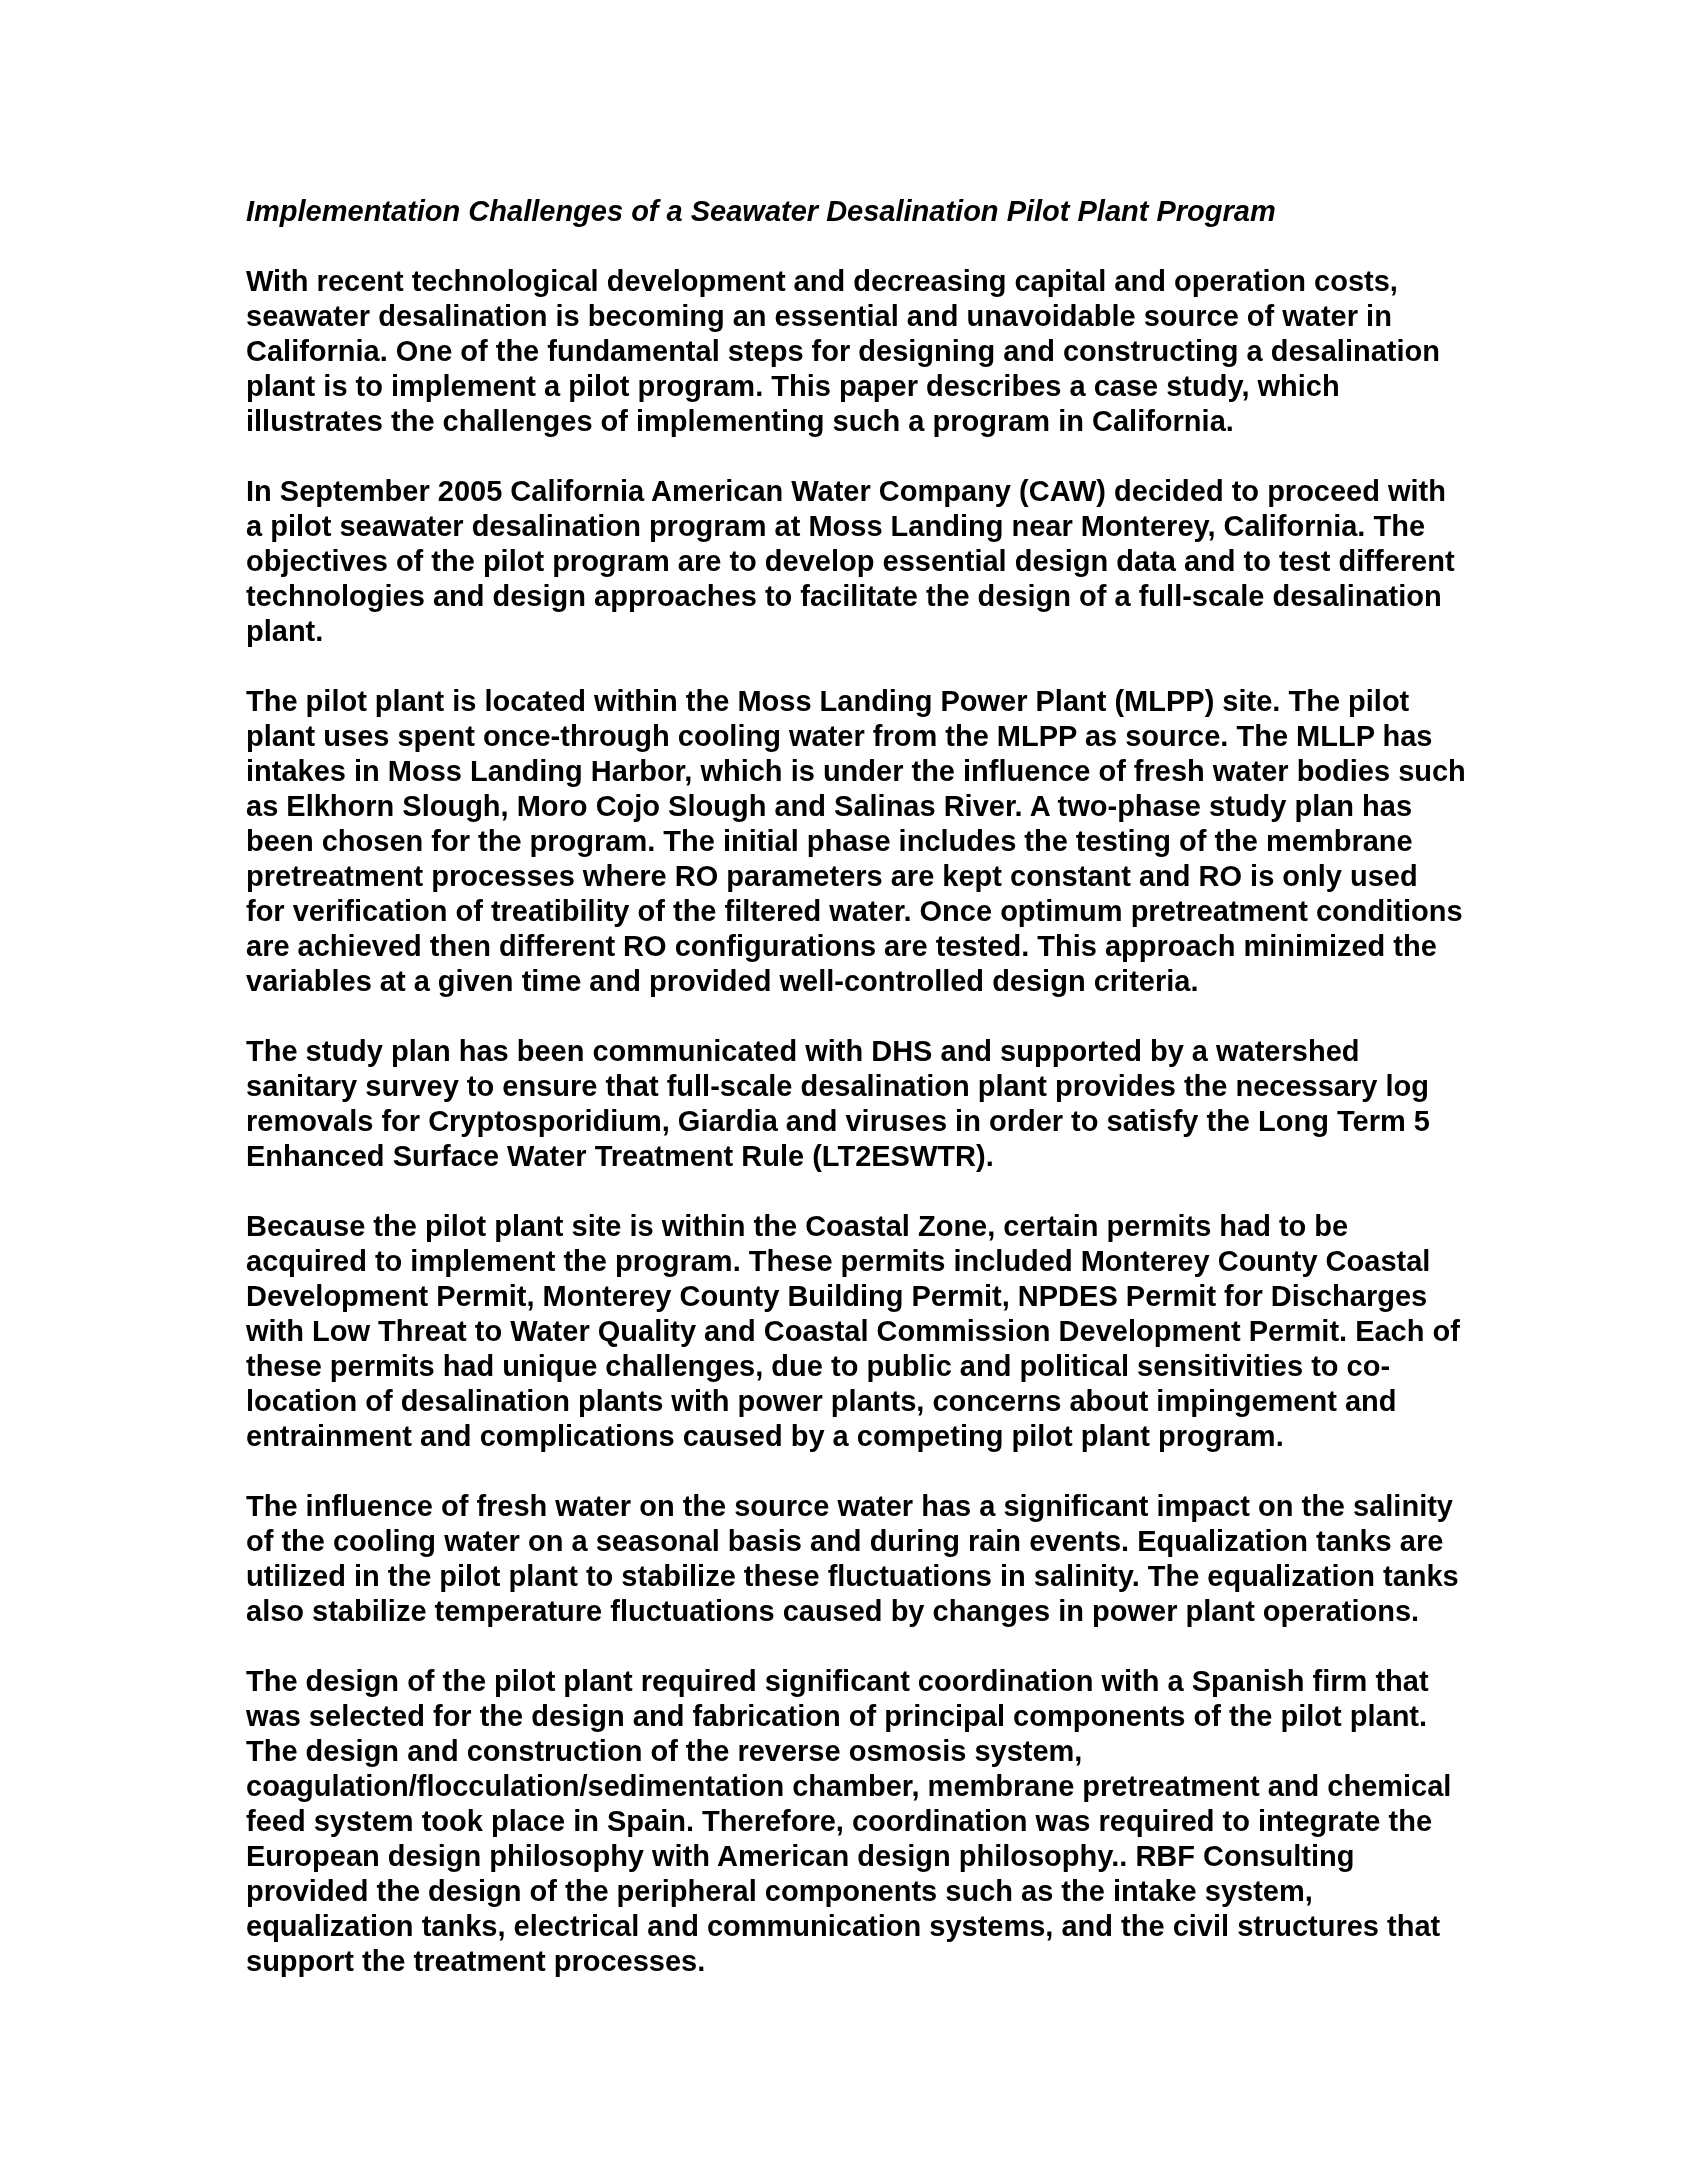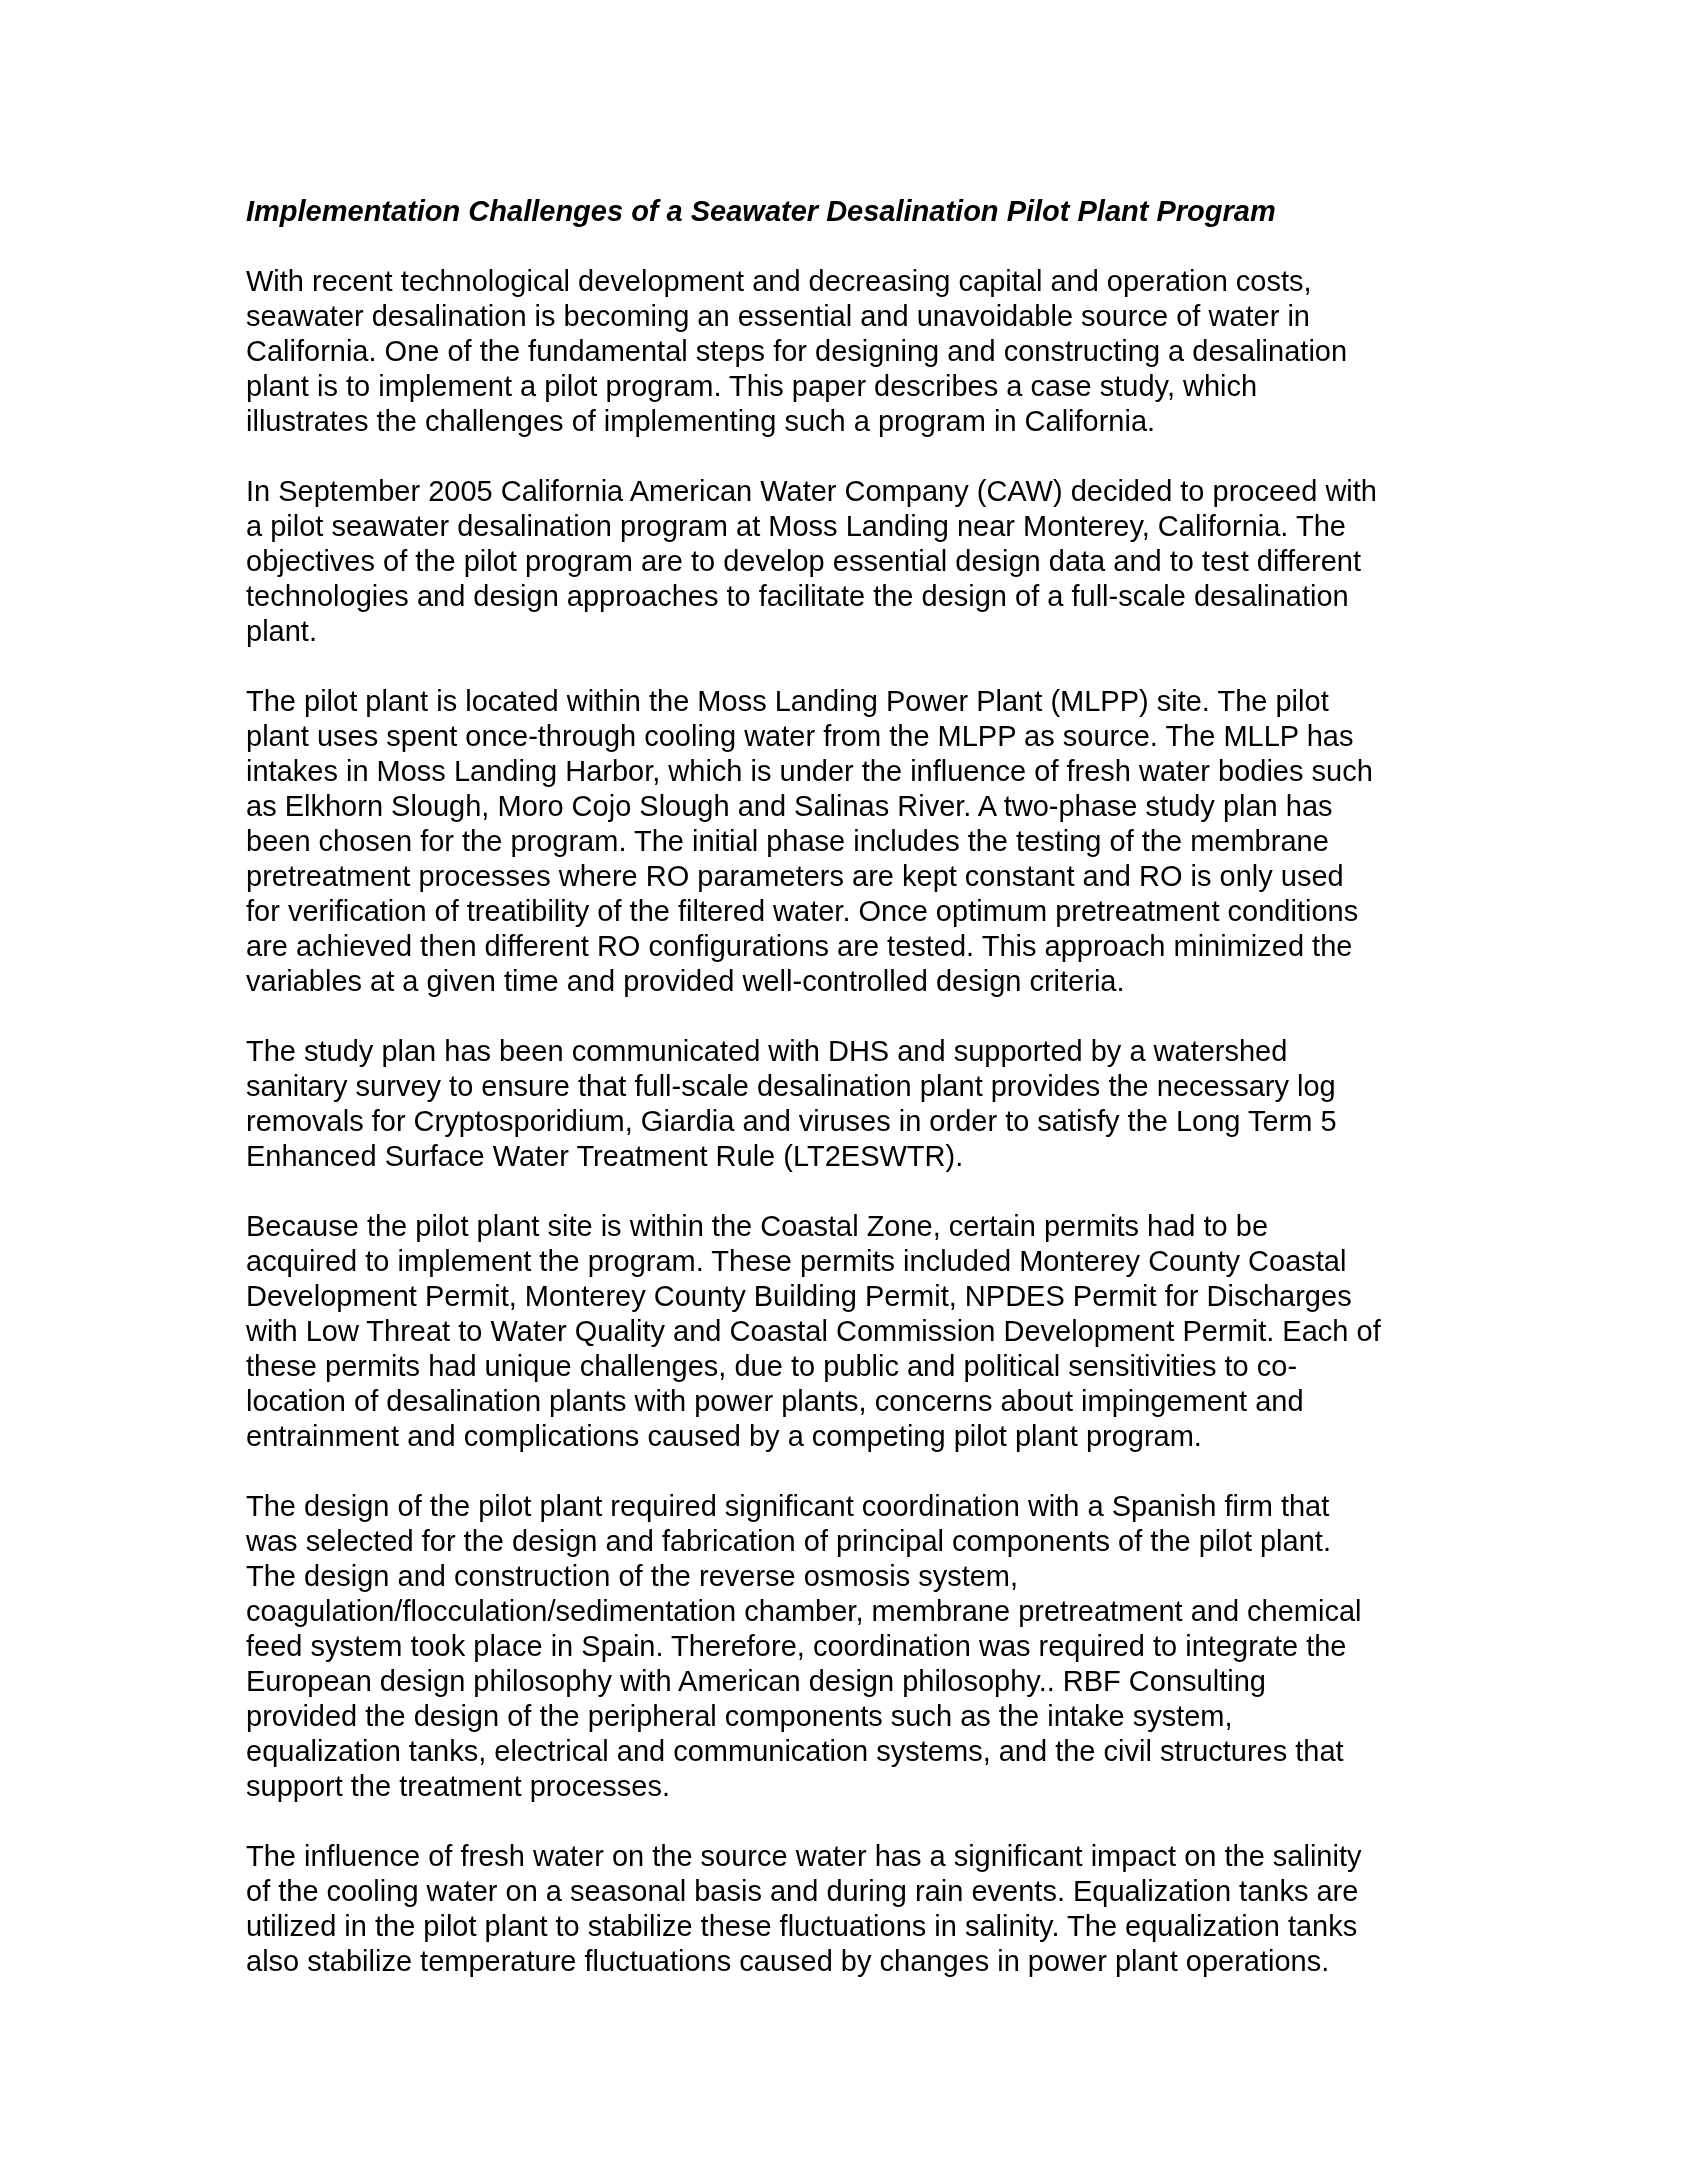--- a/index.html
+++ b/index.html
@@ -26,21 +26,21 @@
     font-size: 29px;
     line-height: 35px;
     font-weight: bold;
     font-style: italic;
     margin: 0 0 35px 0;
     white-space: pre-line;
   }
   .doc-paragraph {
     font-size: 29px;
     line-height: 35px;
-    font-weight: normal;
+    font-weight: bold;
     margin: 0 0 35px 0;
     white-space: pre-line;
   }
 </style>
 </head>
 <body>
 
 <div class="page">
   <div class="content">
     <h1 class="doc-title">Implementation Challenges of a Seawater Desalination Pilot Plant Program</h1>
@@ -67,28 +67,28 @@
 sanitary survey to ensure that full-scale desalination plant provides the necessary log
 removals for Cryptosporidium, Giardia and viruses in order to satisfy the Long Term 5
 Enhanced Surface Water Treatment Rule (LT2ESWTR).</p>
     <p class="doc-paragraph">Because the pilot plant site is within the Coastal Zone, certain permits had to be
 acquired to implement the program. These permits included Monterey County Coastal
 Development Permit, Monterey County Building Permit, NPDES Permit for Discharges
 with Low Threat to Water Quality and Coastal Commission Development Permit. Each of
 these permits had unique challenges, due to public and political sensitivities to co-
 location of desalination plants with power plants, concerns about impingement and
 entrainment and complications caused by a competing pilot plant program.</p>
+    <p class="doc-paragraph">The influence of fresh water on the source water has a significant impact on the salinity
+of the cooling water on a seasonal basis and during rain events. Equalization tanks are
+utilized in the pilot plant to stabilize these fluctuations in salinity. The equalization tanks
+also stabilize temperature fluctuations caused by changes in power plant operations.</p>
     <p class="doc-paragraph">The design of the pilot plant required significant coordination with a Spanish firm that
 was selected for the design and fabrication of principal components of the pilot plant.
 The design and construction of the reverse osmosis system,
 coagulation/flocculation/sedimentation chamber, membrane pretreatment and chemical
 feed system took place in Spain. Therefore, coordination was required to integrate the
 European design philosophy with American design philosophy.. RBF Consulting
 provided the design of the peripheral components such as the intake system,
 equalization tanks, electrical and communication systems, and the civil structures that
 support the treatment processes.</p>
-    <p class="doc-paragraph">The influence of fresh water on the source water has a significant impact on the salinity
-of the cooling water on a seasonal basis and during rain events. Equalization tanks are
-utilized in the pilot plant to stabilize these fluctuations in salinity. The equalization tanks
-also stabilize temperature fluctuations caused by changes in power plant operations.</p>
   </div>
 </div>
 
 
 </body></html>

